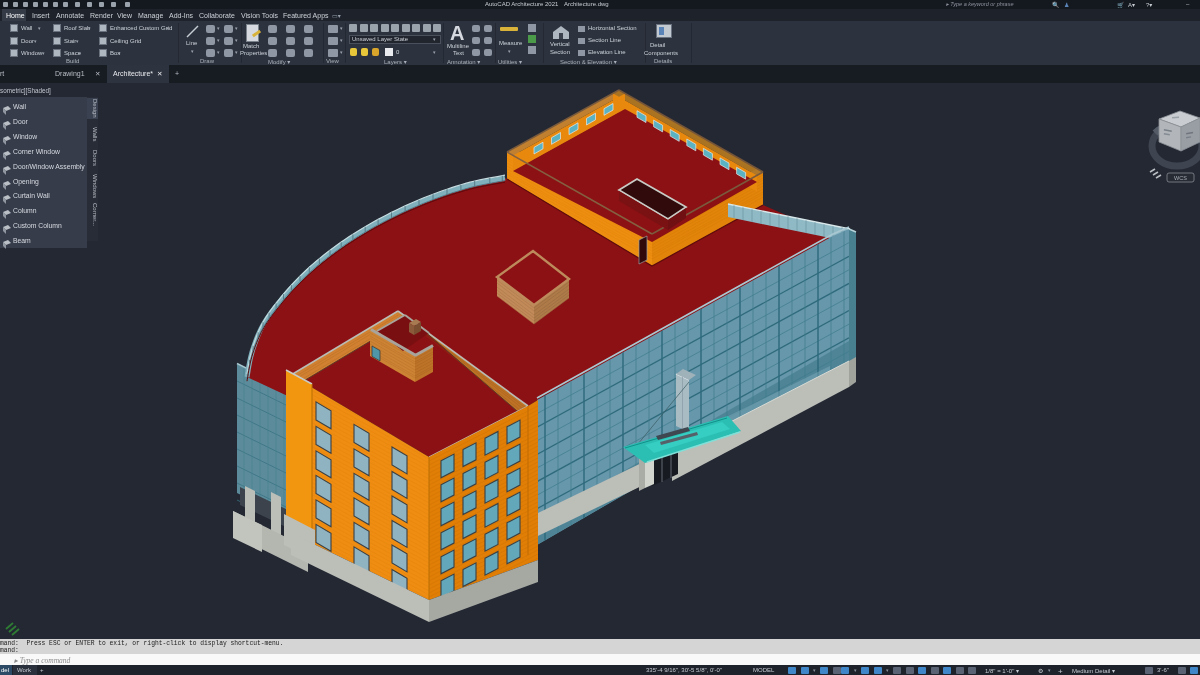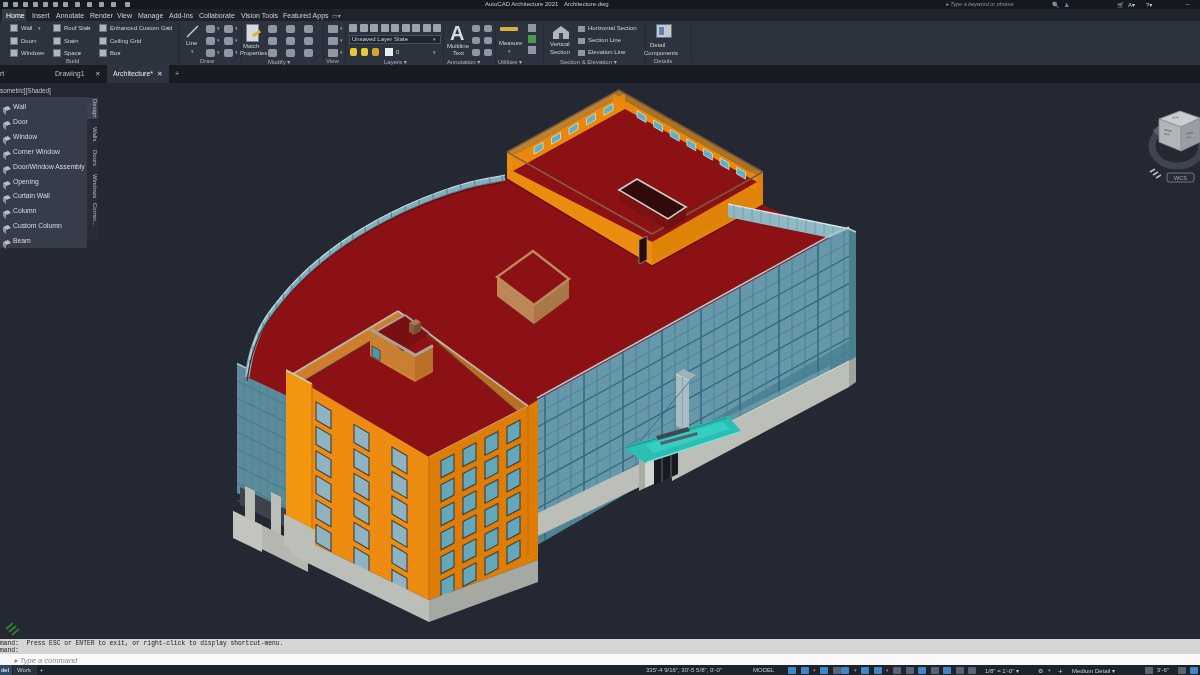--- a/index.html
+++ b/index.html
@@ -13,21 +13,21 @@
   #rtabs span{position:absolute;top:2.5px;font-size:7px;color:#ced2d8;white-space:nowrap;}
   #hometab{left:2px;top:0px;width:24px;height:12px;background:#343b47;position:absolute;}
   #ribbon{left:0;top:21px;width:1200px;height:44px;background:#2d333e;}
   #ribbon .lbl{position:absolute;top:37px;font-size:6px;color:#aab0b9;white-space:nowrap;}
   #ribbon .it{position:absolute;font-size:6px;color:#ccd1d8;white-space:nowrap;}
   #ribbon .sep{position:absolute;top:2px;width:1px;height:40px;background:#232832;}
   #dtabs{left:0;top:65px;width:1200px;height:18px;background:#171b22;}
   #dtabs .dt{position:absolute;top:5px;font-size:7px;color:#b9bec6;white-space:nowrap;}
   #cmdhist{left:0;top:639px;width:1200px;height:15px;background:#d5d5d5;
      font-family:"Liberation Mono",monospace;font-size:6.3px;color:#1a1a1a;line-height:7.2px;padding-top:1px;}
-  #cmdline{left:0;top:654px;width:1200px;height:11px;background:#f9f9f9;}
+  #cmdline{left:0;top:654px;width:1200px;height:11px;background:#f9f9f9;font-family:Liberation Serif, serif;}
   #cmdline span{position:absolute;left:14px;top:1.5px;font-size:7.5px;font-style:italic;color:#8a8a8a;}
   #status{left:0;top:665px;width:1200px;height:10px;background:#1e222b;}
   #status .s{position:absolute;top:2px;font-size:6px;color:#c6cbd2;white-space:nowrap;}
   #status .bic{position:absolute;top:1.5px;width:8px;height:7px;background:#3f87c9;border-radius:1px;}
   #status .gic{position:absolute;top:1.5px;width:8px;height:7px;background:#5a6373;border-radius:1px;}
   #palette{left:0;top:97px;width:87px;height:151px;background:#363c4a;}
   #palette .pi{position:absolute;left:13px;font-size:6.8px;color:#d6dae0;white-space:nowrap;}
   #palette .pic{position:absolute;left:2px;width:10px;height:11px;}
   #ptabs{left:87px;top:97px;width:11px;height:144px;background:#272c36;}
   #ptabs div{position:absolute;left:0px;width:11px;font-size:6px;color:#b6bbc3;

